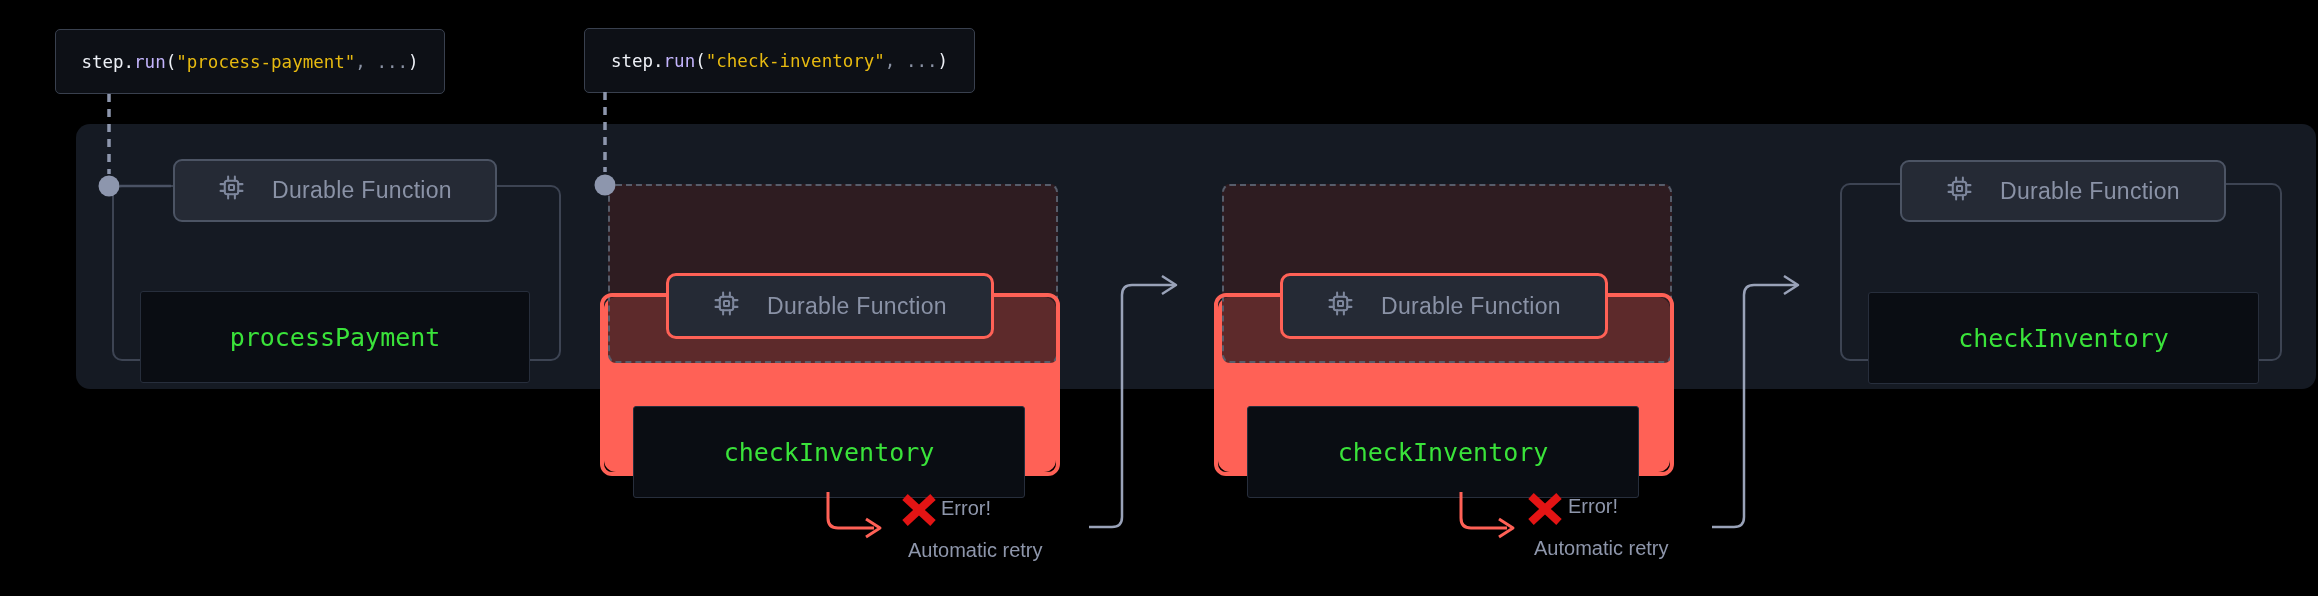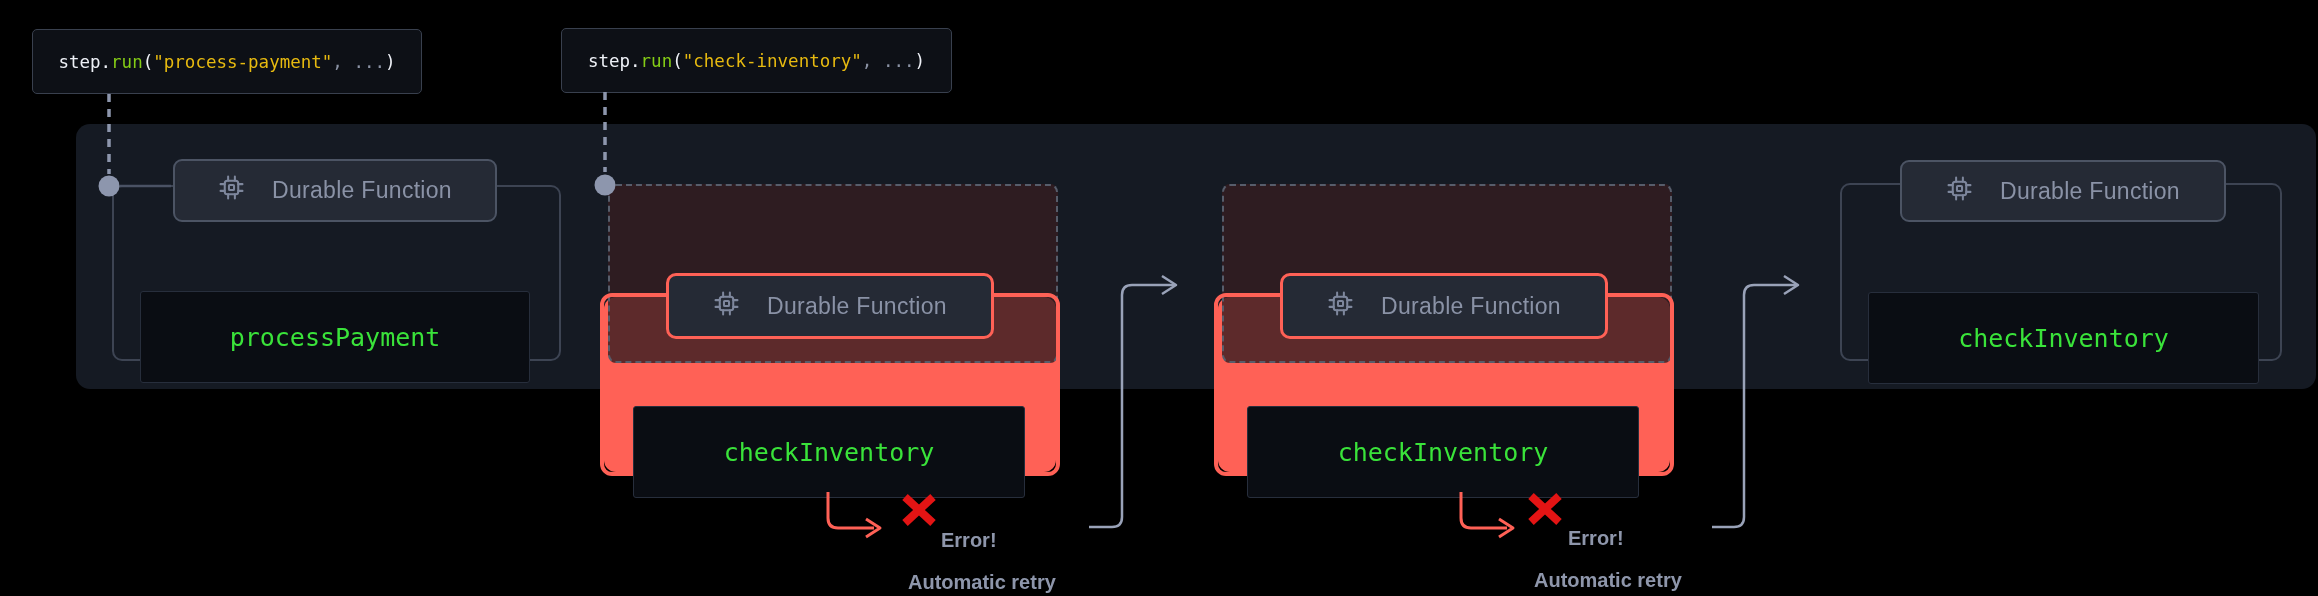--- a/index.html
+++ b/index.html
@@ -44,27 +44,27 @@
            display:flex;align-items:center;justify-content:center;
            font-family:"DejaVu Sans Mono",monospace;font-size:25px;color:#3ae33a;z-index:6;margin-top:48px;}
   .codebox.c1{left:140px;top:243px;width:388px;height:90px;}
   .codebox.c2{left:633px;top:358px;width:390px;height:90px;}
   .codebox.c3{left:1247px;top:358px;width:390px;height:90px;}
   .codebox.c4{left:1868px;top:244px;width:389px;height:90px;}
 
   
   .code-label{position:absolute;background:#0d1016;border:1.5px solid #39404e;border-radius:5px;
               display:flex;align-items:center;justify-content:center;white-space:pre;
-              font-family:"DejaVu Sans Mono",monospace;font-size:17.5px;z-index:10;}
+              font-family:"DejaVu Sans Mono",monospace;font-size:17.5px;z-index:10;margin-left:23px;}
   .code-label.l1{left:32px;top:29px;width:388px;height:63px;}
   .code-label.l2{left:561px;top:28px;width:389px;height:63px;}
-  .tk-w{color:#eef1f7}.tk-fn{color:#84cc16}.tk-s{color:#e7ba10}.tk-d{color:#8b93a5}
+  .tk-w{color:#eef1f7}.tk-fn{color:#c4b5fd}.tk-s{color:#e7ba10}.tk-d{color:#8b93a5}
 
   
-  .err-text{position:absolute;color:#8e96ab;font-size:20px;font-weight:bold;z-index:10;margin-top:32px;}
+  .err-text{position:absolute;color:#8e96ab;font-size:20px;font-weight:normal;z-index:10;}
   .err-text.e1{left:941px;top:497px;}
   .err-text.r1{left:908px;top:539px;}
   .err-text.e2{left:1568px;top:495px;}
   .err-text.r2{left:1534px;top:537px;}
 
   .overlay{position:absolute;left:0;top:0;z-index:12;pointer-events:none;}
 </style>
 </head>
 <body>
 

